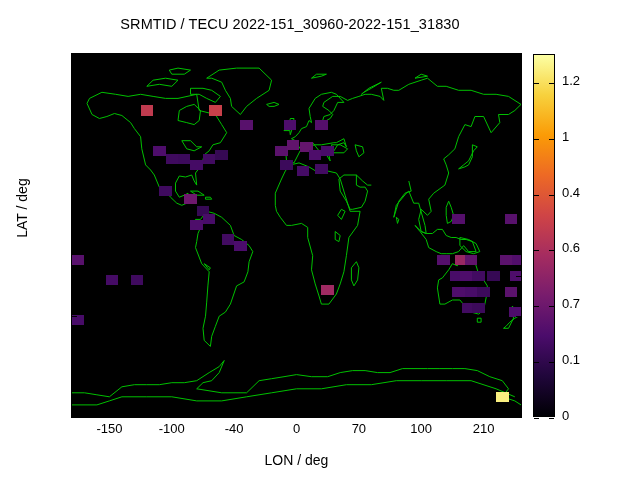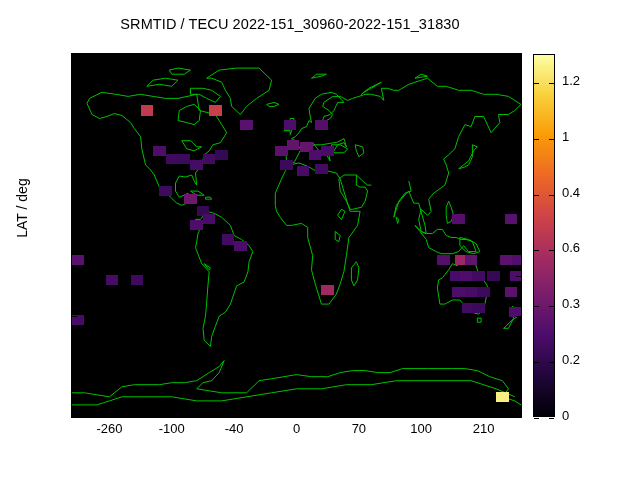--- a/index.html
+++ b/index.html
@@ -133,20 +133,21 @@
       <div class="cell" style="left: 405.347px; top: 232.925px; width: 12.4722px; height: 10.0833px; background: rgb(60, 10, 91);"></div>
       <div class="cell" style="left: 432.786px; top: 232.925px; width: 12.4722px; height: 10.0833px; background: rgb(91, 18, 108);"></div>
       <div class="cell" style="left: 390.381px; top: 249.058px; width: 12.4722px; height: 10.0833px; background: rgb(66, 11, 97);"></div>
       <div class="cell" style="left: 400.358px; top: 249.058px; width: 12.4722px; height: 10.0833px; background: rgb(60, 10, 91);"></div>
       <div class="cell" style="left: 436.528px; top: 253.092px; width: 12.4722px; height: 10.0833px; background: rgb(78, 13, 107);"></div>
       <div class="cell" style="left: 424.056px; top: 337.792px; width: 12.4722px; height: 10.0833px; background: rgb(250, 239, 128);"></div>
     </div>
   <div id="plotborder"></div>
 
   <div id="ylabel">LAT / deg</div>
+  <div id="xlabel">LON / deg</div>
 
   <div id="cbar">
     <div id="cbarfill" style="background: linear-gradient(to top, rgb(0, 0, 4), rgb(32, 6, 59), rgb(75, 12, 107), rgb(120, 28, 109), rgb(165, 44, 96), rgb(207, 68, 70), rgb(237, 105, 37), rgb(251, 155, 6), rgb(247, 209, 61), rgb(252, 255, 164));"></div>
   <div class="cbtick " style="top: 27.9231px;"></div>
       <div class="cbtick r" style="top: 27.9231px;"></div>
       <div class="cbtick " style="top: 83.7692px;"></div>
       <div class="cbtick r" style="top: 83.7692px;"></div>
       <div class="cbtick " style="top: 139.615px;"></div>
       <div class="cbtick r" style="top: 139.615px;"></div>
       <div class="cbtick " style="top: 195.462px;"></div>
@@ -170,21 +171,21 @@
     <div class="ytickmark " style="top: 235.5px;"></div>
     <div class="ytickmark r" style="top: 235.5px;"></div>
     <div class="ytickmark " style="top: 275.833px;"></div>
     <div class="ytickmark r" style="top: 275.833px;"></div>
     <div class="ytickmark " style="top: 316.167px;"></div>
     <div class="ytickmark r" style="top: 316.167px;"></div>
     <div class="ytickmark " style="top: 356.5px;"></div>
     <div class="ytickmark r" style="top: 356.5px;"></div>
     <div class="ytickmark " style="top: 396.833px;"></div>
     <div class="ytickmark r" style="top: 396.833px;"></div>
-    <div class="xtick" style="left: 79.4167px;">-260</div>
+    <div class="xtick" style="left: 79.4167px;">-150</div>
     <div class="xtickmark " style="left: 109.417px;"></div>
     <div class="xtickmark t" style="left: 109.417px;"></div>
     <div class="xtick" style="left: 141.778px;">-100</div>
     <div class="xtickmark " style="left: 171.778px;"></div>
     <div class="xtickmark t" style="left: 171.778px;"></div>
     <div class="xtick" style="left: 204.139px;">-40</div>
     <div class="xtickmark " style="left: 234.139px;"></div>
     <div class="xtickmark t" style="left: 234.139px;"></div>
     <div class="xtick" style="left: 266.5px;">0</div>
     <div class="xtickmark " style="left: 296.5px;"></div>
@@ -195,16 +196,16 @@
     <div class="xtick" style="left: 391.222px;">100</div>
     <div class="xtickmark " style="left: 421.222px;"></div>
     <div class="xtickmark t" style="left: 421.222px;"></div>
     <div class="xtick" style="left: 453.583px;">210</div>
     <div class="xtickmark " style="left: 483.583px;"></div>
     <div class="xtickmark t" style="left: 483.583px;"></div>
     <div class="cblabel" style="top: 72.9231px;">1.2</div>
     <div class="cblabel" style="top: 128.769px;">1</div>
     <div class="cblabel" style="top: 184.615px;">0.4</div>
     <div class="cblabel" style="top: 240.462px;">0.6</div>
-    <div class="cblabel" style="top: 296.308px;">0.3</div>
-    <div class="cblabel" style="top: 352.154px;">0.2</div>
+    <div class="cblabel" style="top: 296.308px;">0.7</div>
+    <div class="cblabel" style="top: 352.154px;">0.1</div>
     <div class="cblabel" style="top: 408px;">0</div>
   </div>
 
 </body></html>

